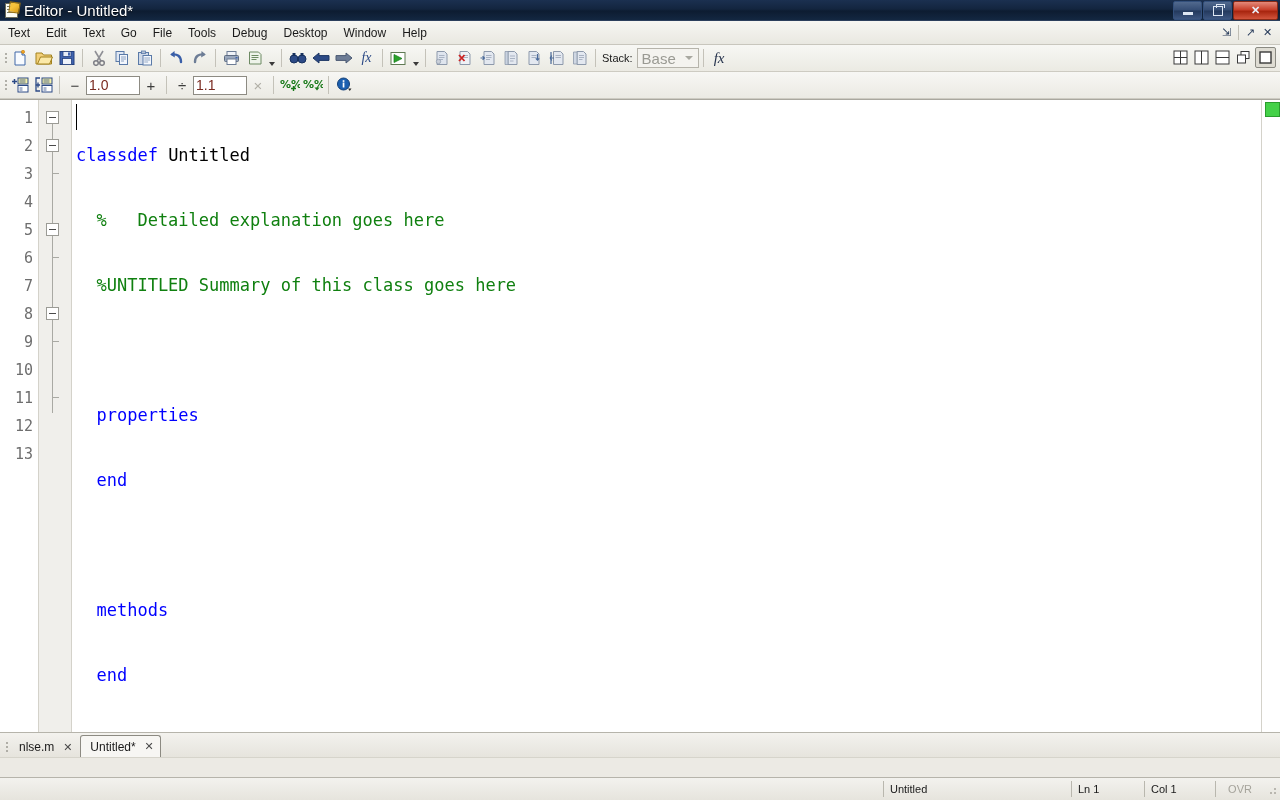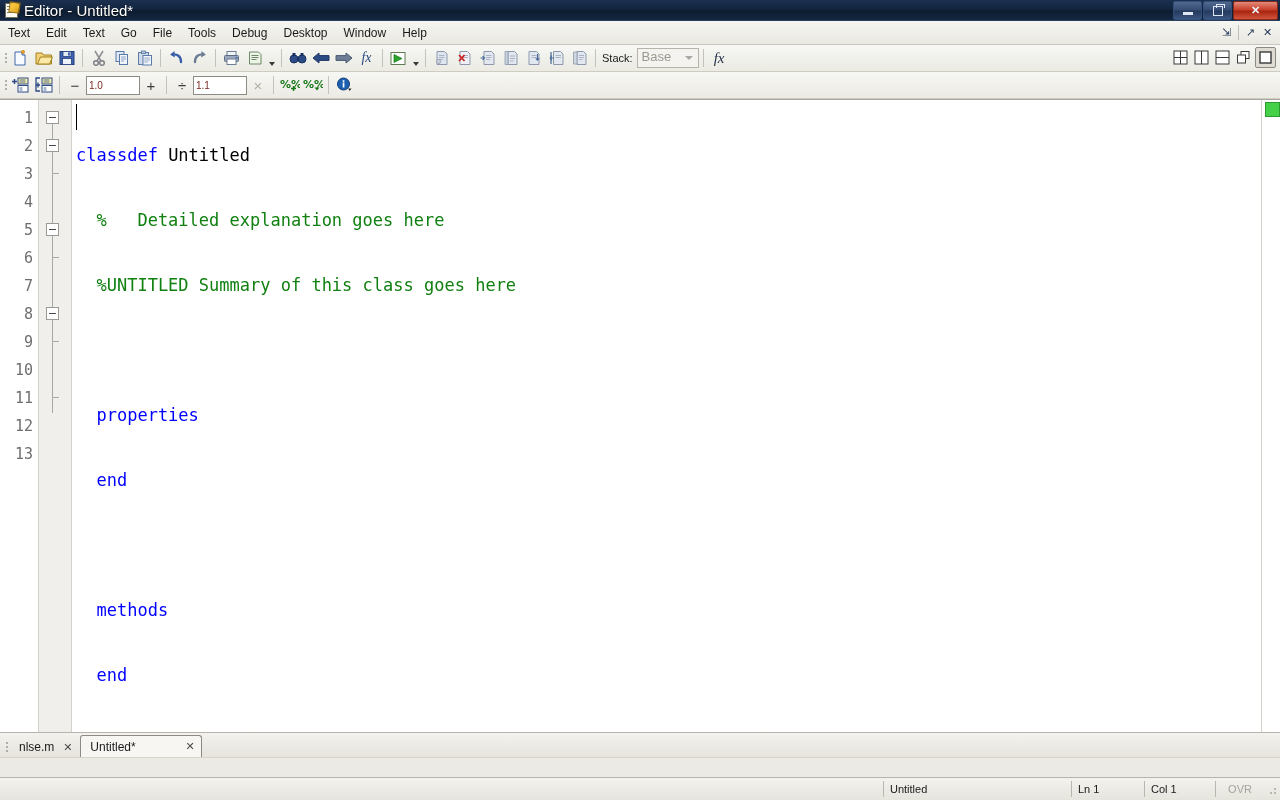--- a/index.html
+++ b/index.html
@@ -141,22 +141,22 @@
     width: 11px; height: 22px; display:flex; align-items:flex-end; justify-content:center;
     padding-bottom: 6px; flex:0 0 auto;
   }
   .caret { width:0;height:0;border-left:3px solid transparent;border-right:3px solid transparent;border-top:4px solid #3a3a3a; }
 
   .stack-label { font-size: 11px; color:#1a1a1a; margin: 0 4px 0 2px; white-space:nowrap;}
   .stack-combo {
     width: 56px; height: 18px;
     border: 1px solid #b6b4ab;
     background: #f4f3ef;
-    display:flex; 
-    font-size: 13px; color:#9a9a93;
+    display:flex; align-items:center;
+    font-size: 15px; color:#9a9a93;
     padding-left: 4px;
     position: relative;
   }
   .stack-combo .cb-arrow {
     position:absolute; right:2px; top:0; bottom:0;
     width: 14px; display:flex; align-items:center; justify-content:center;
   }
   .cb-caret { width:0;height:0;border-left:4px solid transparent;border-right:4px solid transparent;border-top:4px solid #a8a8a0; }
 
   .fx-btn { font-family: "Liberation Serif", serif; font-style: italic; font-size: 15px; color:#26334d; }
@@ -166,21 +166,21 @@
     width: 19px; height: 19px;
     display:flex; align-items:center; justify-content:center;
   }
   .lbtn.sel { border:1px solid #8a8a82; background:#dedcd3; border-radius:2px; }
 
   
   .num-field {
     width: 48px; height: 17px;
     border: 1px solid #8d8b83;
     background: #ffffff;
-    font-size: 10px;
+    font-size: 14px;
     color: #7a2a20;
     padding: 0 2px;
     font-family: "Liberation Sans", sans-serif;
     display: flex; align-items: center;
     flex: 0 0 auto;
   }
   .op-btn {
     width: 22px; height: 22px; display:flex;align-items:center;justify-content:center;
     font-size: 15px; color:#3c3c3c; flex:0 0 auto;
   }
@@ -293,21 +293,20 @@
     color: #1a1a1a;
     margin-right: 2px;
     white-space: nowrap;
   }
   .doc-tab.active {
     background: #f7f6f3;
     border: 1px solid #8c8a82;
     border-bottom: none;
     border-radius: 3px 3px 0 0;
     height: 21px;
-    gap: 41px;
   }
   .tab-close {
     margin-left: 7px;
     width: 13px; height: 13px;
     display:flex;align-items:center;justify-content:center;
     font-size: 11px; color: #4a4a4a;
   }
 
   .filler-strip {
     height: 19px;

